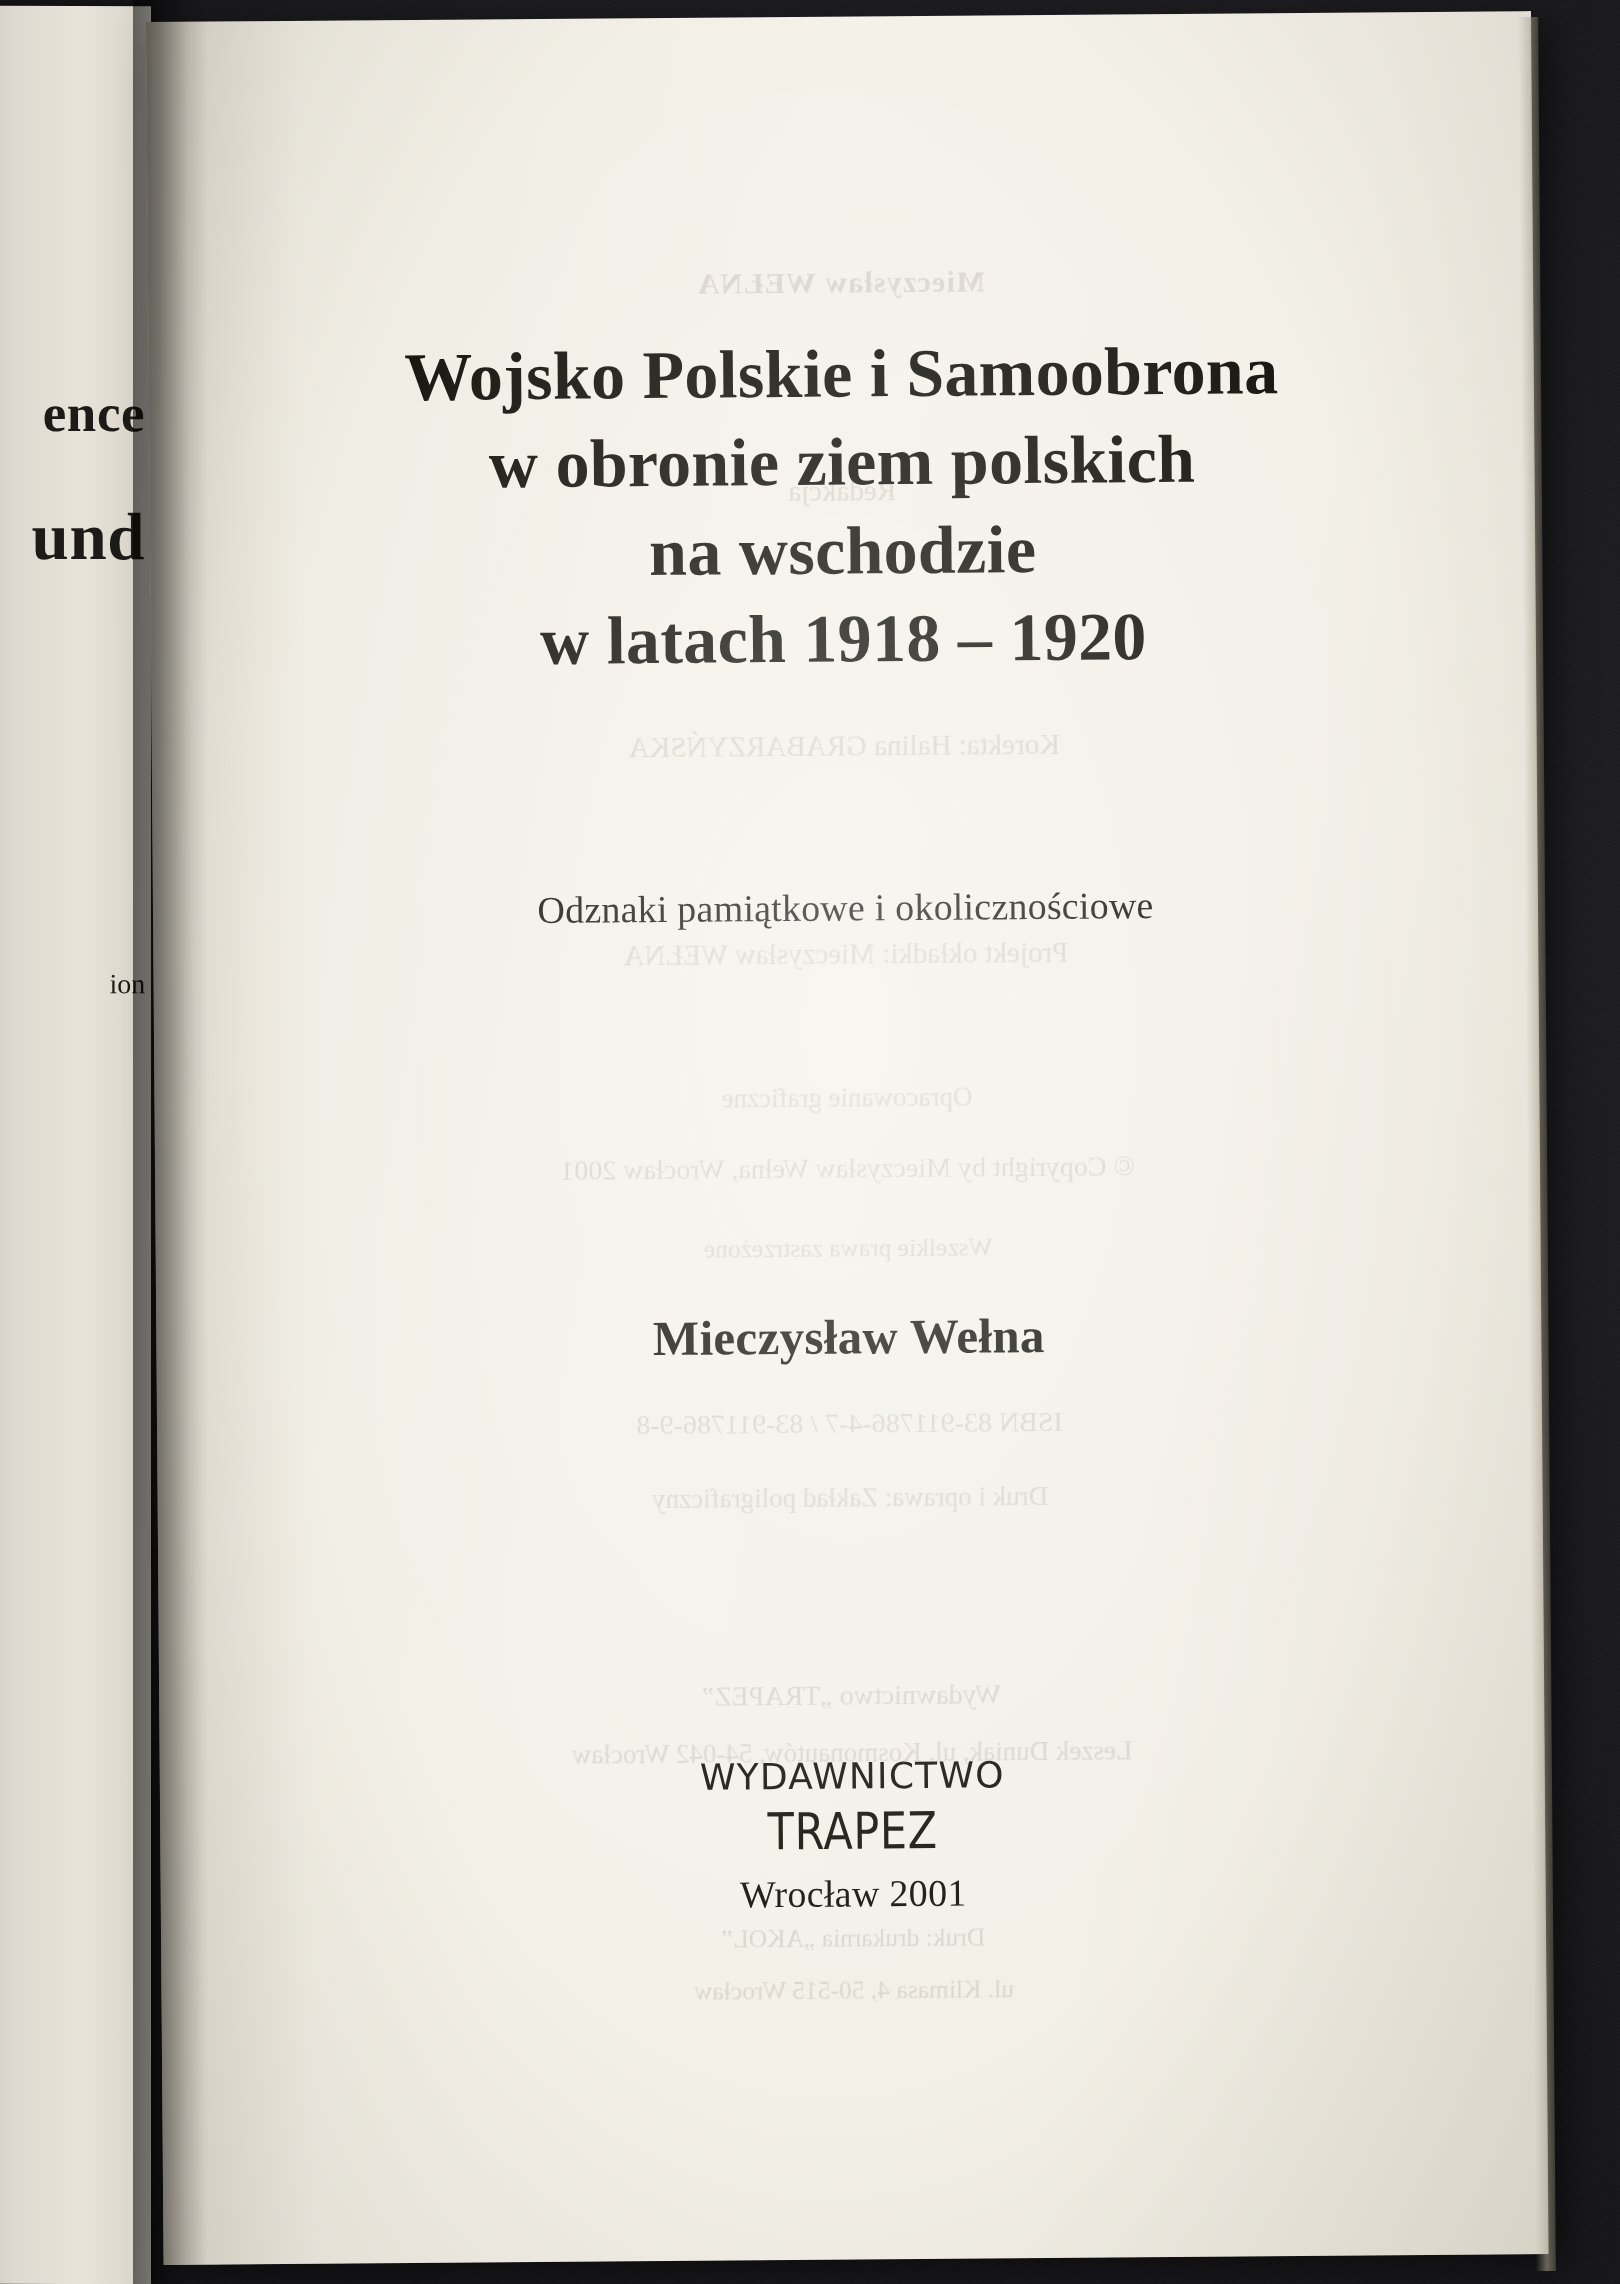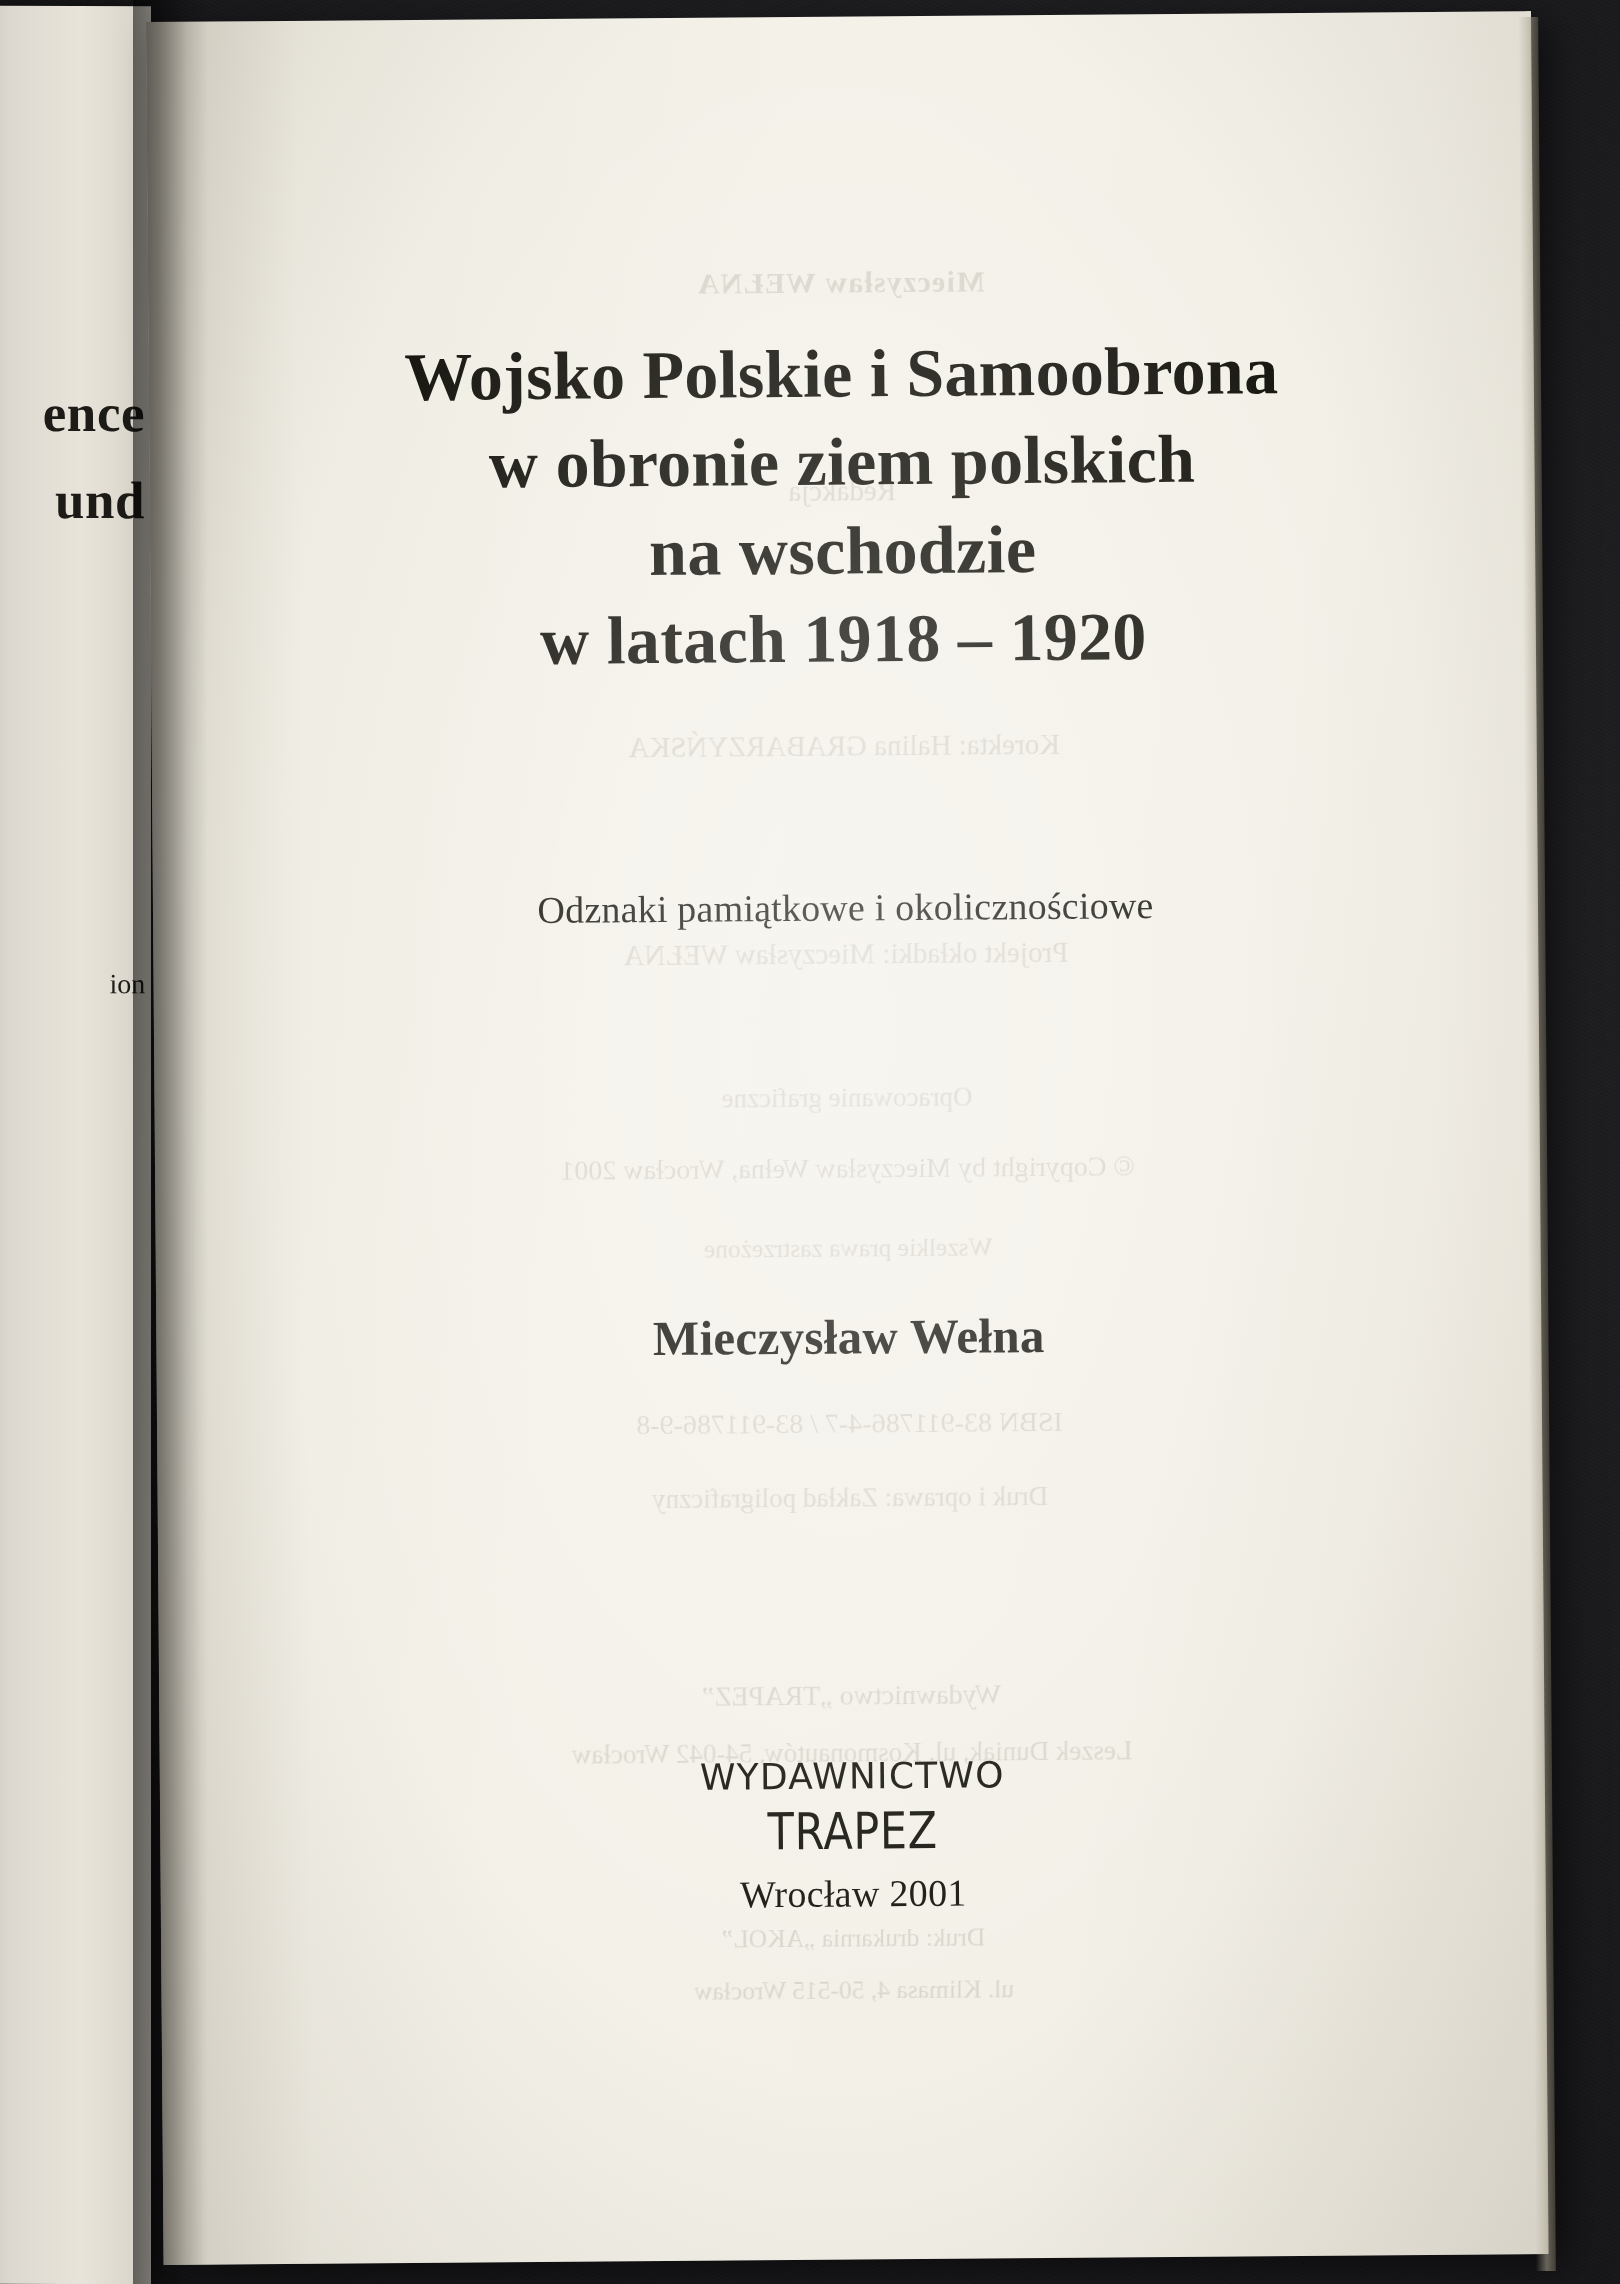--- a/index.html
+++ b/index.html
@@ -46,21 +46,21 @@
   #left-page .lp-text {
     position: absolute;
     right: 5.8px;
     color: #1d1b18;
     font-family: "Liberation Serif", serif;
     text-align: right;
     white-space: nowrap;
     overflow: hidden;
   }
   #lp-line1 { top: 377px;  font-size: 53px; font-weight: 700; letter-spacing: 0.6px; }
-  #lp-line2 { top: 464px;  font-size: 53px; font-weight: 700; letter-spacing: 0.6px; margin-left: 14px; }
+  #lp-line2 { top: 492px;  font-size: 67px; font-weight: 700; letter-spacing: 0.6px; margin-left: 14px; }
   #lp-line3 { top: 962px; font-size: 28px; font-weight: 400; }
 
   
   #gutter {
     position: absolute;
     left: 133px;
     top: 0;
     width: 75px;
     height: 2284px;
     background: linear-gradient(90deg,

